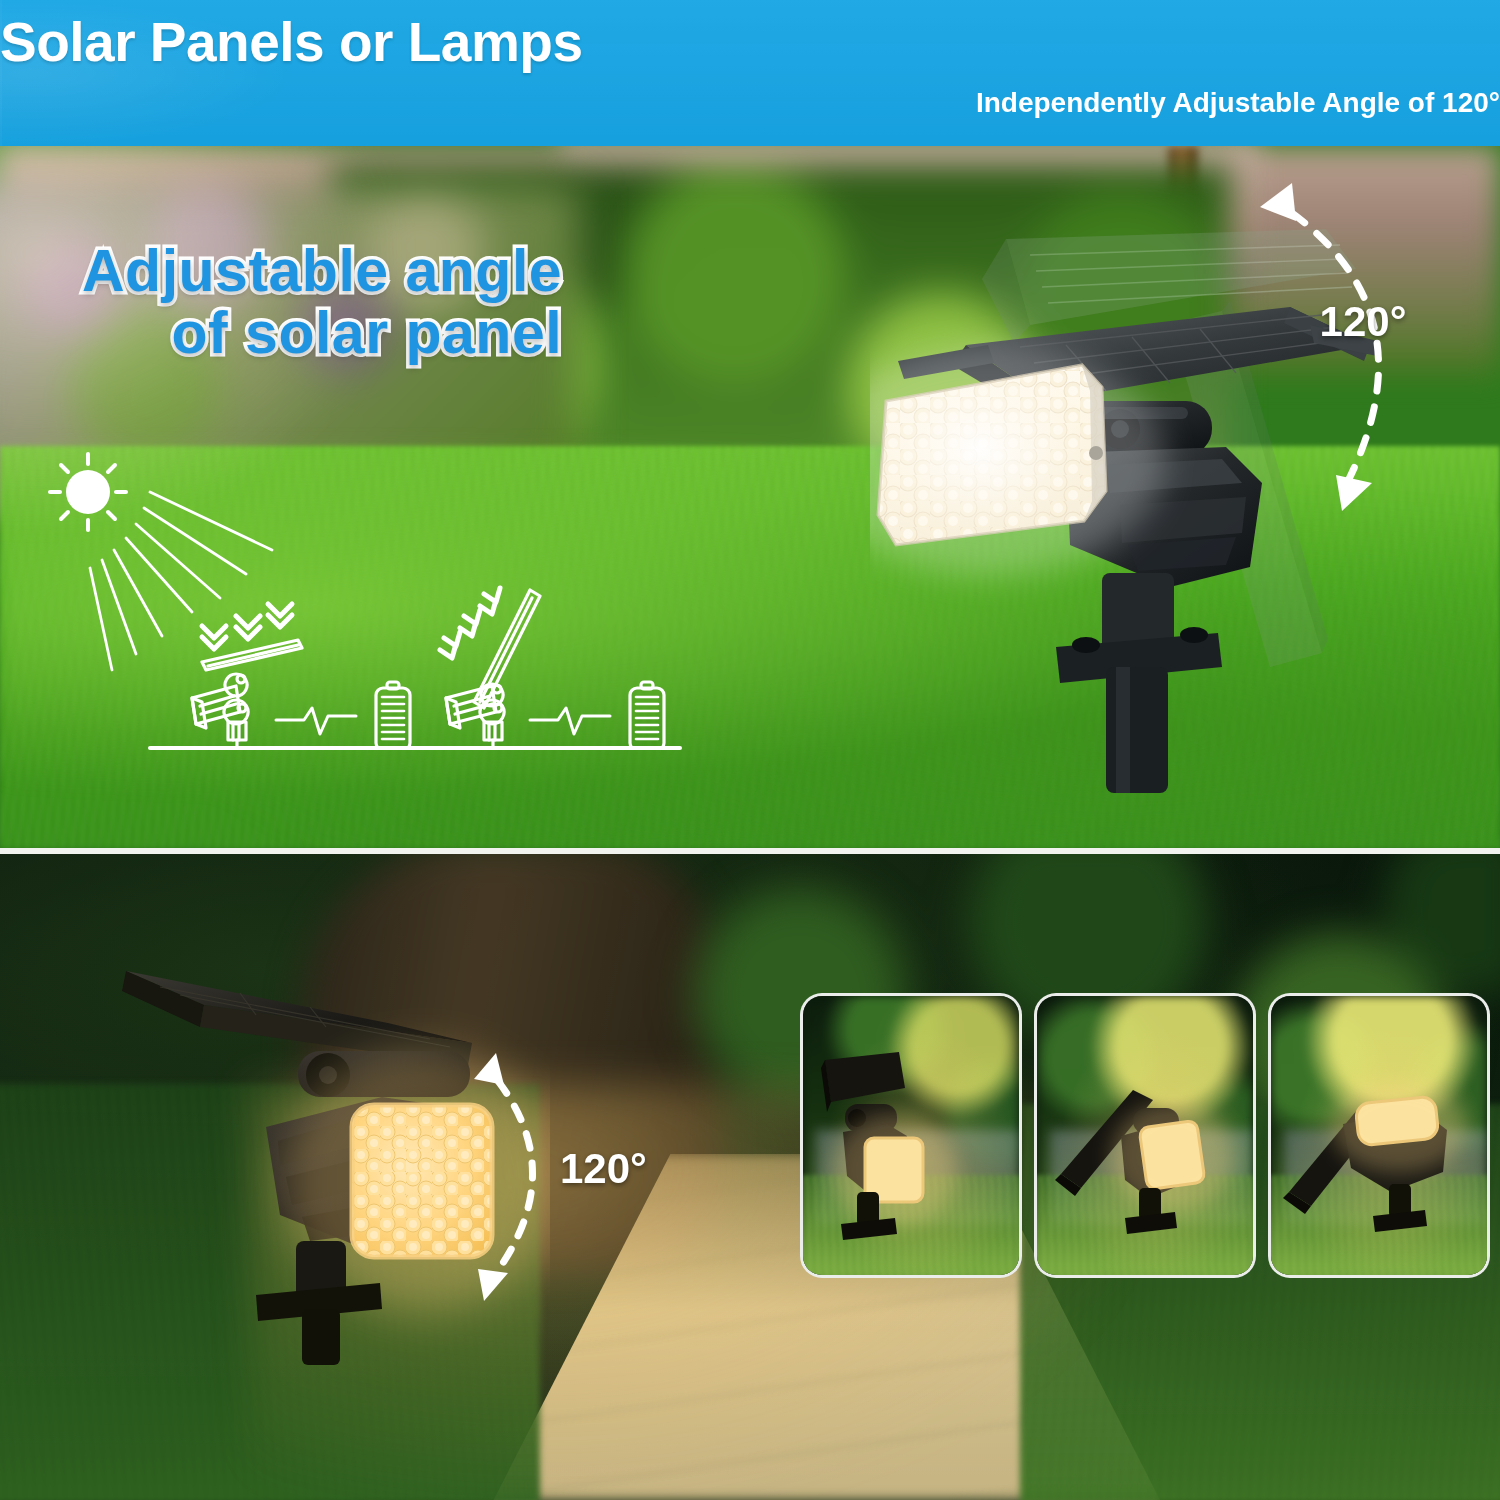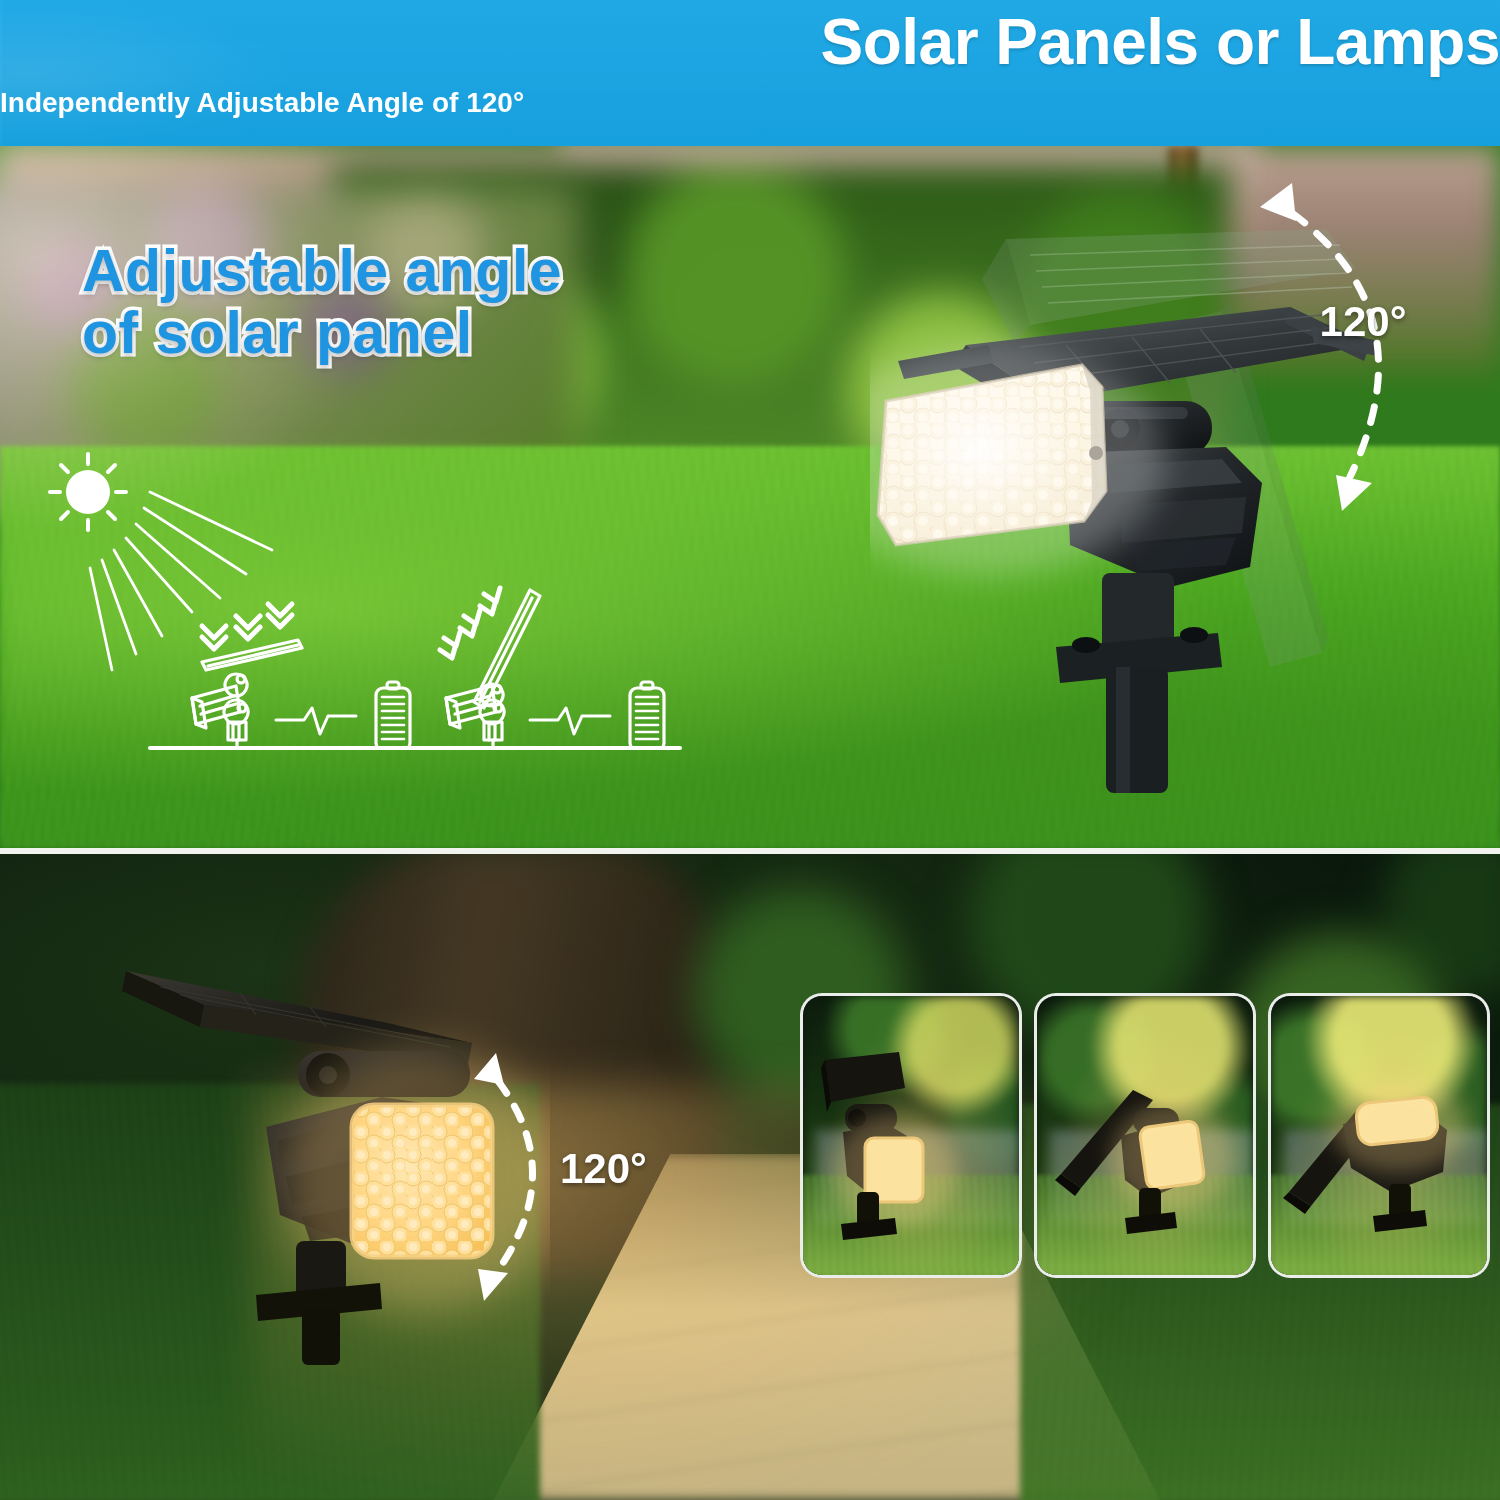--- a/index.html
+++ b/index.html
@@ -19,27 +19,27 @@
     background:
       linear-gradient(90deg,rgba(255,255,255,.05) 0 2px,transparent 2px 60px),
       linear-gradient(180deg,rgba(255,255,255,.07),rgba(0,0,0,.05));
     opacity:.6;
   }
   .header .hdr-blur-l{
     position:absolute;left:0;top:0;width:300px;height:146px;
     background:radial-gradient(ellipse at 10% 50%,rgba(255,255,255,.10),transparent 70%);
   }
   .hdr-title{
-    position:absolute;left:0;top:8px;width:1500px;text-align:right;
-    color:#ffffff;font-size:64px;font-weight:bold;letter-spacing:-.5px;
+    position:absolute;left:0;top:8px;width:1500px;text-align:left;
+    color:#ffffff;font-size:55px;font-weight:bold;letter-spacing:-.5px;
     line-height:68px;white-space:nowrap;
     text-shadow:0 2px 3px rgba(0,0,0,.16);
   }
   .hdr-sub{
-    position:absolute;left:0;top:86px;width:1500px;text-align:left;
+    position:absolute;left:0;top:86px;width:1500px;text-align:right;
     color:#ffffff;font-size:28px;font-weight:600;line-height:34px;white-space:nowrap;
   }
   .hdr-sub b{font-weight:bold;}
 
   
   .scene-top{
     position:absolute;left:0;top:146px;width:1500px;height:702px;overflow:hidden;
     background:#2f7a1d;
   }
   
@@ -101,20 +101,21 @@
     filter:blur(14px);
   }
 
   
   .headline-tl{
     position:absolute;left:82px;top:240px;
     font-size:59px;font-weight:bold;line-height:62px;
     color:#1f94e0;letter-spacing:.5px;
     -webkit-text-stroke:7px #ffffff;paint-order:stroke fill;
     text-shadow:0 3px 6px rgba(0,0,0,.28);
+    text-align:right;
   }
 
   
   .lineart{position:absolute;left:40px;top:440px;width:660px;height:310px;}
 
   
   .hero{position:absolute;left:870px;top:215px;width:520px;height:640px;}
 
   
   .arc-top{position:absolute;left:1230px;top:165px;width:260px;height:365px;}

